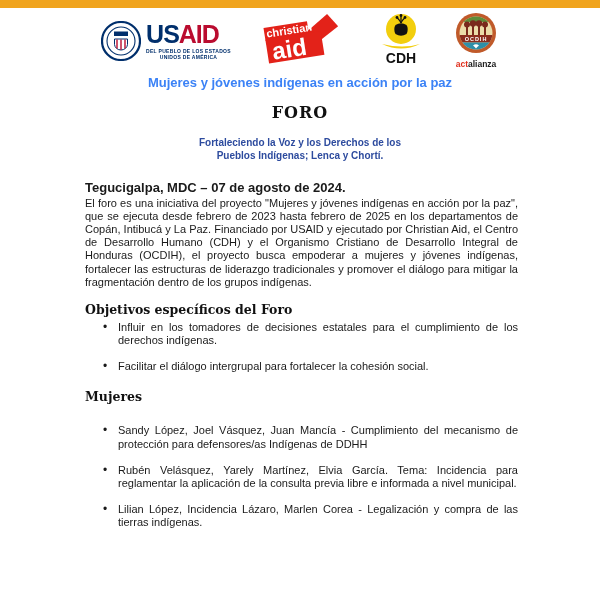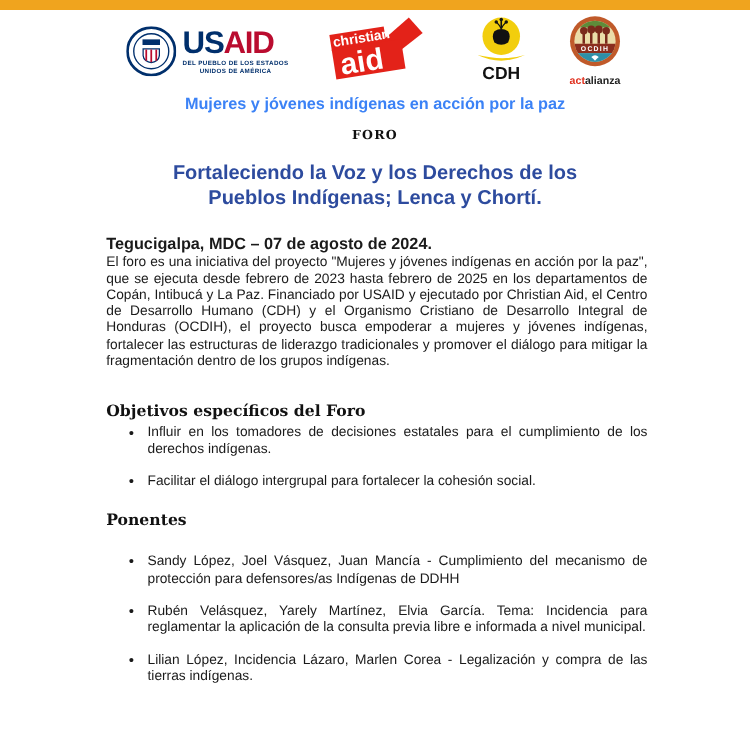--- a/index.html
+++ b/index.html
@@ -12,30 +12,30 @@
   .logos{display:flex;justify-content:center;align-items:center;gap:26px;margin-top:5px;height:56px;}
   .usaid{display:flex;align-items:center;gap:5px;}
   .usaid-text{display:flex;flex-direction:column;line-height:1;}
   .usaid-word{font-weight:bold;font-size:25px;letter-spacing:-1px;font-family:"Liberation Sans",sans-serif;}
   .usaid-word .us{color:#002F6C;}
   .usaid-word .aid{color:#BA0C2F;}
   .usaid-sub{font-size:5px;color:#002F6C;letter-spacing:.3px;margin-top:1.5px;font-weight:bold;}
   .usaid-sub.center{text-align:center;}
   
   .tagline{margin-top:6px;text-align:center;font-size:13px;font-weight:bold;color:#3b82f6;}
-  .doc-title{margin-top:13px;text-align:center;font-size:10px;font-weight:bold;
+  .doc-title{margin-top:13px;text-align:center;font-size:16px;font-weight:bold;
     font-family:"DejaVu Serif",serif;letter-spacing:1px;color:#111;}
-  .subtitle{margin-top:15px;text-align:center;font-size:16px;font-weight:bold;
+  .subtitle{margin-top:15px;text-align:center;font-size:10px;font-weight:bold;
     color:#2D4B9E;line-height:1.25;}
   
   .content{margin:18px 82px 0 85px;font-size:11px;line-height:1.2;}
   .dateline{font-weight:bold;font-size:13px;margin:0 0 1px 0;}
   .intro{margin:0;text-align:justify;}
   .section-heading{font-family:"DejaVu Serif",serif;font-weight:bold;font-size:12.5px;
-    margin:25px 0 4px 0;color:#111;}
+    margin:13px 0 4px 0;color:#111;}
   .section-heading.ponentes{margin-top:16px;margin-bottom:20px;}
   ul.doc-list{list-style:none;margin:0;padding:0 0 0 18px;}
   ul.doc-list li{position:relative;padding-left:15px;margin-bottom:13px;text-align:justify;}
   ul.doc-list li::before{content:"•";position:absolute;left:0;top:-1px;font-size:12px;}
 </style>
 </head>
 <body>
 
 <div class="page">
 
@@ -124,21 +124,21 @@
 
     <p class="dateline">Tegucigalpa, MDC – 07 de agosto de 2024.</p>
     <p class="intro">El foro es una iniciativa del proyecto "Mujeres y jóvenes indígenas en acción por la paz", que se ejecuta desde febrero de 2023 hasta febrero de 2025 en los departamentos de Copán, Intibucá y La Paz. Financiado por USAID y ejecutado por Christian Aid, el Centro de Desarrollo Humano (CDH) y el Organismo Cristiano de Desarrollo Integral de Honduras (OCDIH), el proyecto busca empoderar a mujeres y jóvenes indígenas, fortalecer las estructuras de liderazgo tradicionales y promover el diálogo para mitigar la fragmentación dentro de los grupos indígenas.</p>
 
     <div class="section-heading">Objetivos específicos del Foro</div>
     <ul class="doc-list">
       <li>Influir en los tomadores de decisiones estatales para el cumplimiento de los derechos indígenas.</li>
       <li>Facilitar el diálogo intergrupal para fortalecer la cohesión social.</li>
     </ul>
 
-    <div class="section-heading ponentes">Ponentes</div>
+    <div class="section-heading ponentes">Mujeres</div>
     <ul class="doc-list">
       <li>Sandy López, Joel Vásquez, Juan Mancía - Cumplimiento del mecanismo de protección para defensores/as Indígenas de DDHH</li>
       <li>Rubén Velásquez, Yarely Martínez, Elvia García. Tema: Incidencia para reglamentar la aplicación de la consulta previa libre e informada a nivel municipal.</li>
       <li>Lilian López, Incidencia Lázaro, Marlen Corea - Legalización y compra de las tierras indígenas.</li>
     </ul>
 
   </div>
 
 </div>
 

